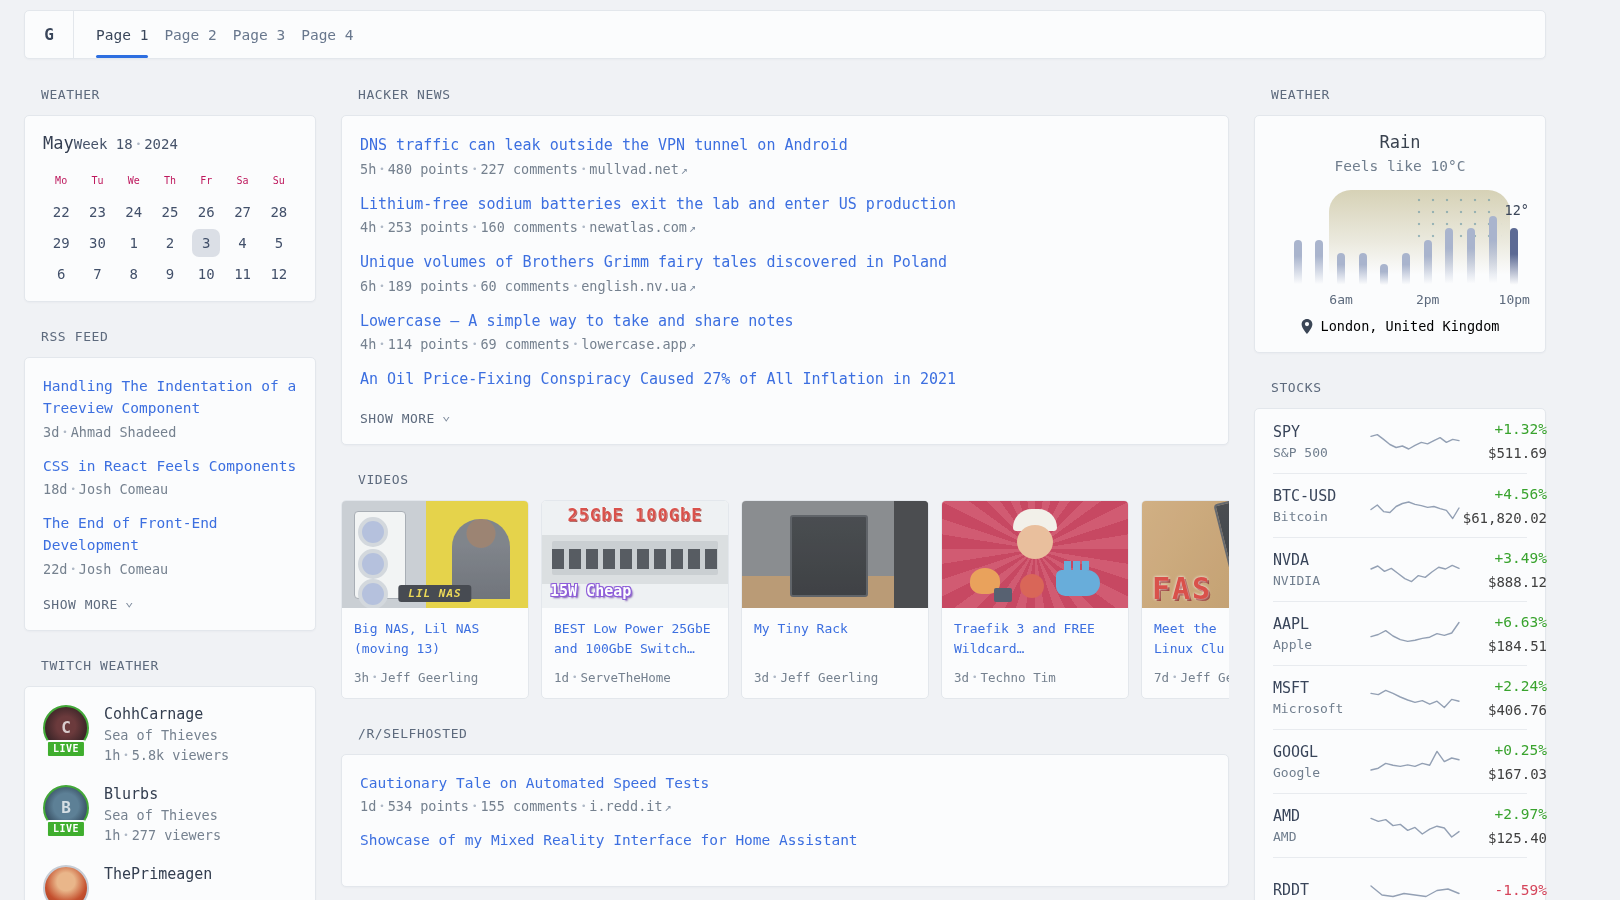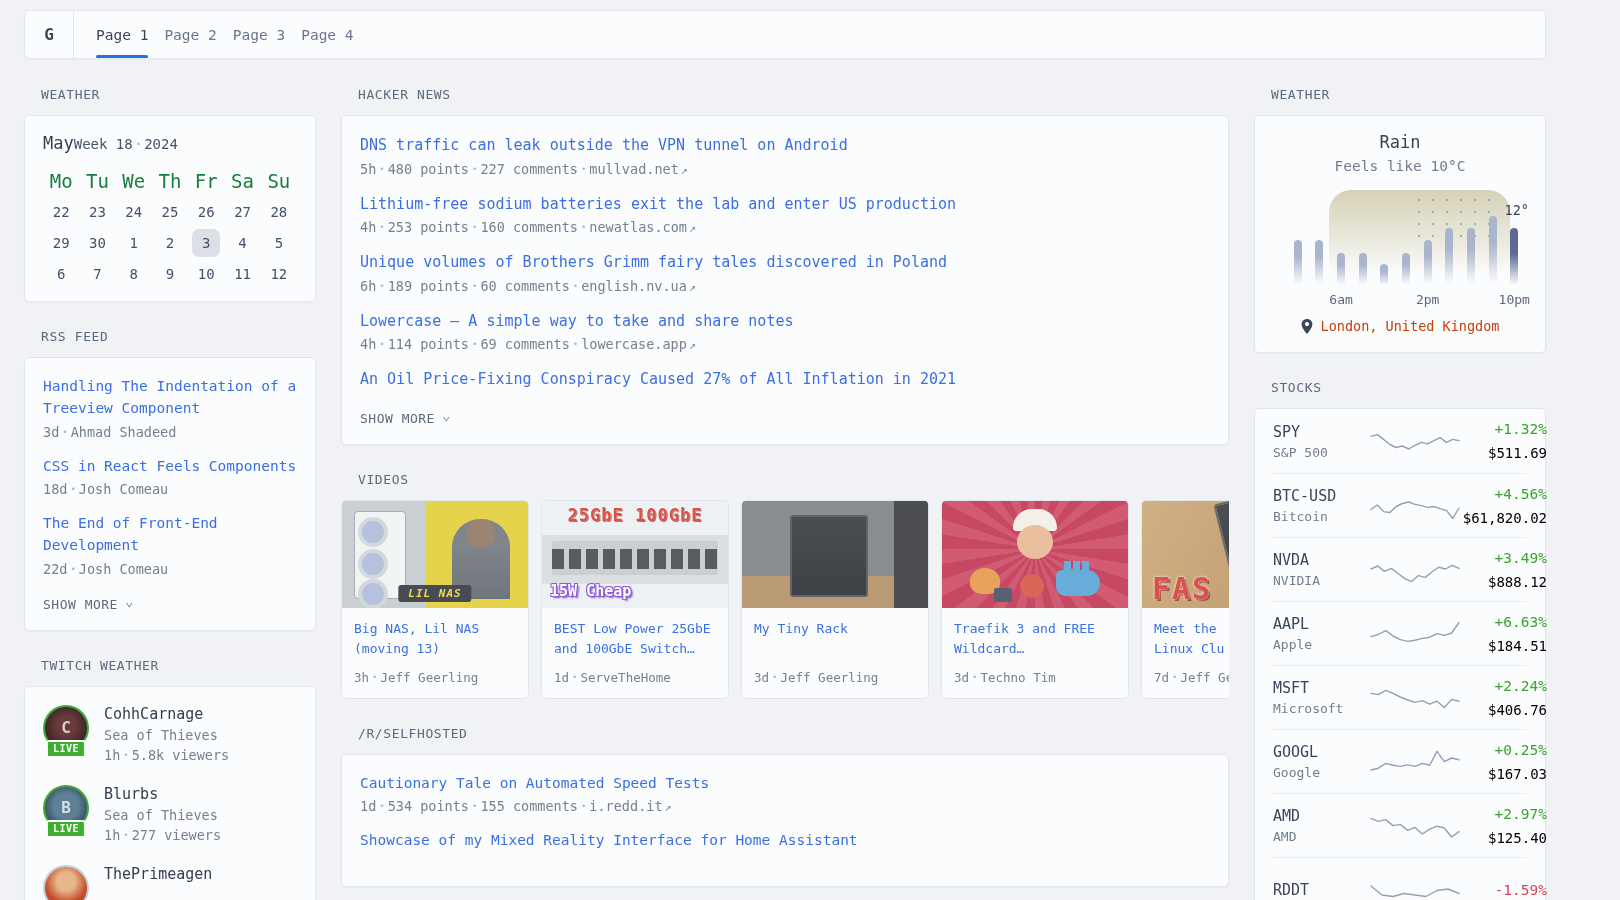--- a/index.html
+++ b/index.html
@@ -46,21 +46,21 @@
   .col-right{width:292px;flex:0 0 292px;}
   .section + .section{margin-top:27px;}
   .sec-label{font-size:13px;color:var(--label);letter-spacing:.6px;margin:0 0 13px 17px;}
   
   .cal{padding:17px 18px 12px;}
   .cal-head{display:flex;justify-content:flex-start;align-items:baseline;margin-bottom:12px;}
   .cal-month{font-size:17px;color:#353f52;}
   .cal-week{font-size:14px;color:#46536a;}
   .cal-grid{display:grid;grid-template-columns:repeat(7,1fr);}
   .cal-cell{height:31px;display:flex;align-items:center;justify-content:center;font-size:14px;color:#42506a;}
-  .cal-cell.wd{color:#15803d;font-size:19px;}
+  .cal-cell.wd{color:#be185d;font-size:10px;}
   .cal-cell .today{background:#dbdfe6;border-radius:7px;width:28px;height:28px;display:flex;align-items:center;justify-content:center;}
   
   .feed{padding:18px;}
   .feed-item{margin-bottom:16px;}
   .feed-title{font-size:14.5px;line-height:1.5;color:var(--link);cursor:pointer;display:block;text-decoration:none;}
   .hn .feed-title{font-size:15px;}
   .feed-meta{font-size:13.5px;color:var(--muted);margin-top:4px;white-space:nowrap;}
   .sep{color:#aeb8c6;font-size:9px;vertical-align:2px;padding:0 3px;}
   .ext{color:#8290a2;font-size:12px;margin-left:2px;}
   .show-more{font-size:13px;color:var(--label);letter-spacing:.5px;cursor:pointer;margin-top:20px;display:flex;align-items:center;gap:7px;}
@@ -125,34 +125,34 @@
     background:linear-gradient(to bottom,rgba(212,207,178,.95),rgba(212,207,178,.4) 55%,rgba(212,207,178,0) 88%);}
   .w-rain{position:absolute;left:46%;right:4%;top:4px;height:52%;
     background-image:radial-gradient(circle,rgba(92,143,160,.55) 1.2px,transparent 1.6px);background-size:14px 12px;}
   .w-bars{position:absolute;inset:0;display:flex;align-items:flex-end;}
   .w-slot{flex:1;display:flex;justify-content:center;align-items:flex-end;height:100%;position:relative;}
   .w-bar{width:8px;border-radius:5px;background:linear-gradient(to bottom,#a9b4cd 35%,rgba(169,180,205,0) 96%);}
   .w-bar.dark{background:linear-gradient(to bottom,#5c6a94 45%,rgba(92,106,148,0) 98%);}
   .w-lab{position:absolute;top:100%;margin-top:6px;font-size:13px;color:#5d6a7d;white-space:nowrap;}
   .w-temp{position:absolute;right:-4px;top:12px;font-size:13.5px;color:#3a4559;}
   .w-labels-space{height:24px;}
-  .w-loc{display:flex;align-items:center;justify-content:center;gap:8px;margin-top:8px;font-size:13.5px;color:#c2410c;}
+  .w-loc{display:flex;align-items:center;justify-content:center;gap:8px;margin-top:8px;font-size:13.5px;color:#000000;}
   .pin{width:12px;height:15px;flex:0 0 12px;}
   
   .stocks{padding:0 18px;}
   .st-row{display:flex;align-items:center;padding:13px 0;border-top:1px solid #e8ebef;height:64px;}
   .st-row:first-child{border-top:none;}
   .st-left{width:96px;flex:0 0 96px;}
   .st-ticker{font-size:15px;color:#39455a;}
   .st-name{font-size:13px;color:#707e8e;margin-top:4px;white-space:nowrap;}
   .st-spark{flex:1;display:flex;justify-content:center;align-items:center;}
   .st-right{width:86px;flex:0 0 86px;text-align:right;}
   .st-change{font-size:14.5px;color:var(--green);}
   .st-change.neg{color:var(--red);}
-  .st-price{font-size:14px;color:#000000;margin-top:8px;white-space:nowrap;}
+  .st-price{font-size:14px;color:#404040;margin-top:8px;white-space:nowrap;}
 </style>
 </head>
 <body>
 
 <div class="app">
   <header class="card header">
     <div class="logo">G</div>
     <nav class="tabs" id="tabs">
         <div class="tab active">Page 1</div>
         <div class="tab">Page 2</div>

